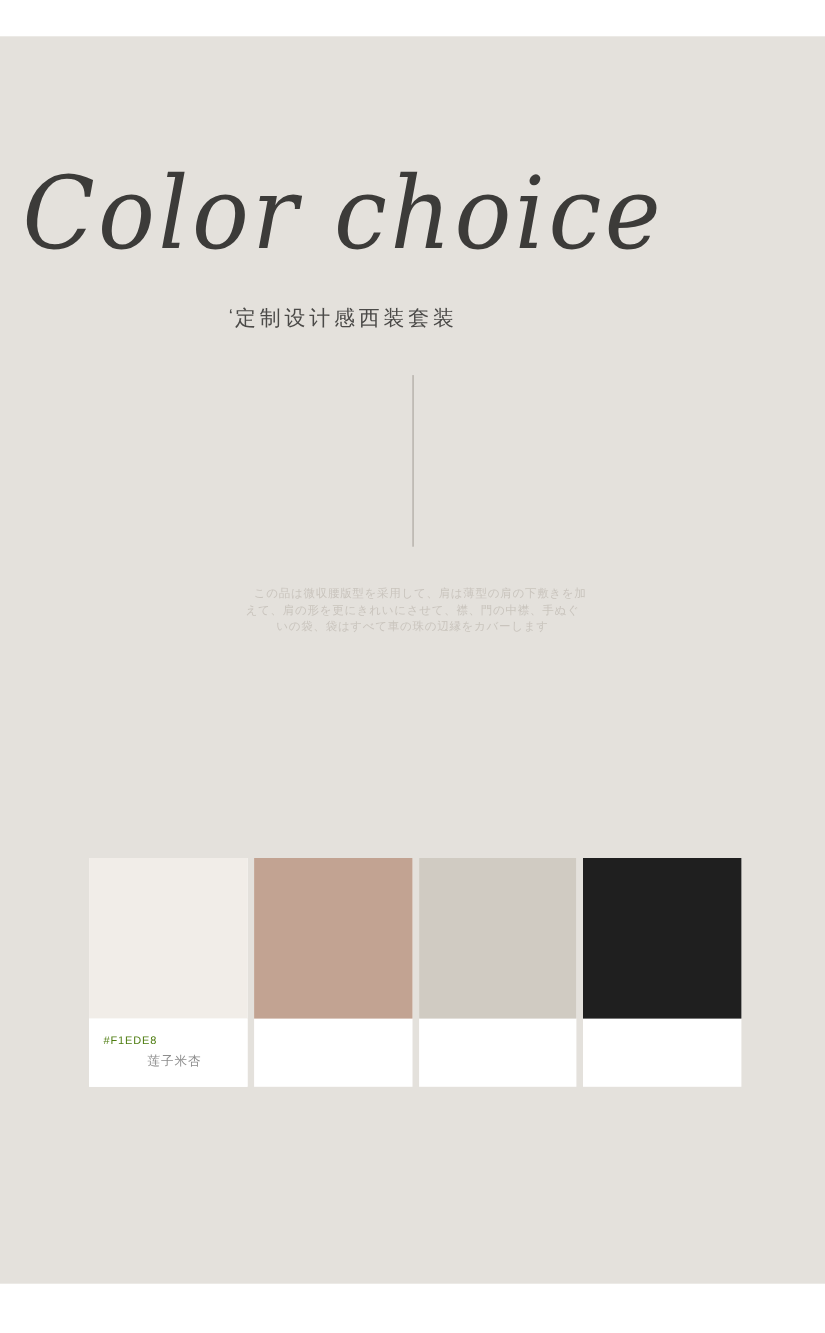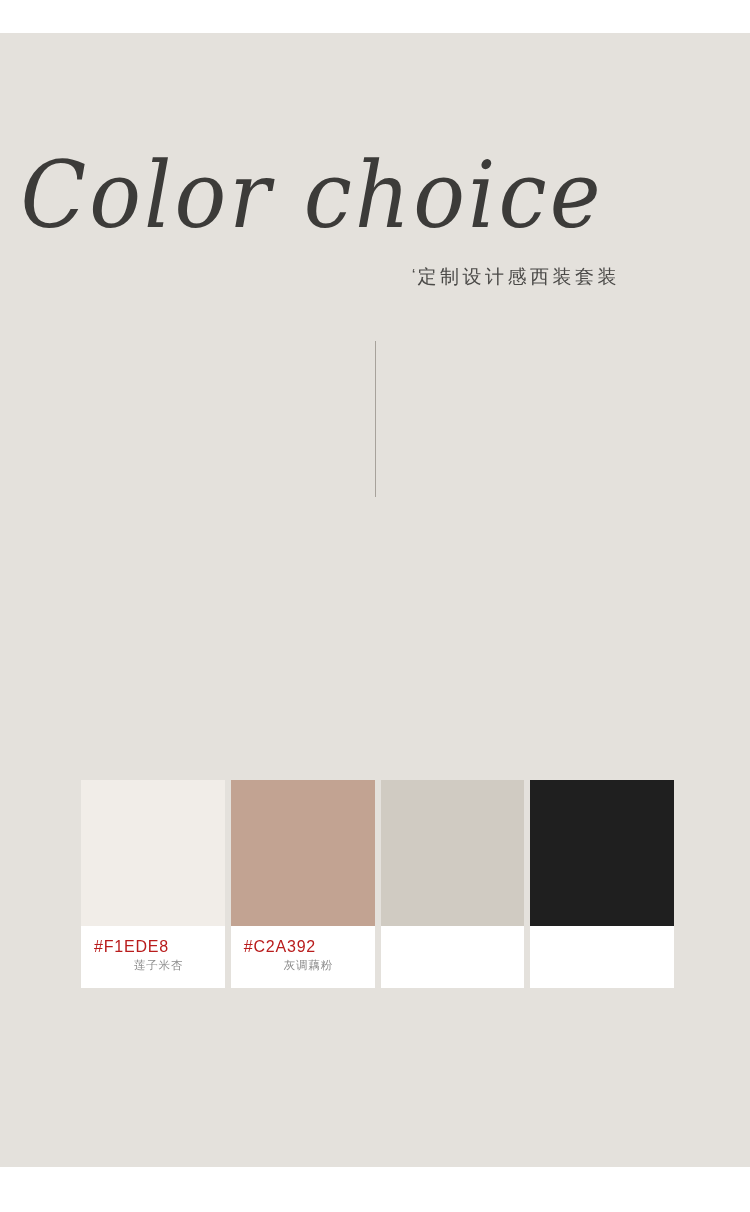--- a/index.html
+++ b/index.html
@@ -48,27 +48,26 @@
     font-size: 86px;
     line-height: 1.05;
     letter-spacing: 3px;
     color: #3c3b39;
     margin: 0;
     padding: 0;
     transform: scaleY(1.06);
   }
 
   .subtitle {
-    margin: 4px;
+    margin: 16px;
     padding-top: 20px;
     font-size: 19px;
     letter-spacing: 3.5px;
     color: #4b4a48;
     font-weight: 400;
-    text-align: right;
   }
   .subtitle .quote {
     font-size: 17px;
     letter-spacing: 0;
     padding-right: 2px;
     vertical-align: 2px;
   }
 
   
   .divider {
@@ -115,22 +114,22 @@
   }
   .swatch-chip {
     width: 100%;
     height: 146px;
   }
   .swatch-meta {
     padding: 13px 13px 14px 13px;
     background: #ffffff;
   }
   .swatch-hex {
-    font-size: 16px;
-    color: #b91c1c;
+    font-size: 10px;
+    color: #4d7c0f;
     letter-spacing: 0.8px;
     line-height: 16px;
     white-space: nowrap;
   }
   .swatch-name {
     font-size: 11.5px;
     color: #8d8d8d;
     letter-spacing: 0.8px;
     line-height: 18px;
     padding-top: 1px;
@@ -147,37 +146,38 @@
 
   <div class="title-block">
     <div class="script-title">Color choice</div>
     <div class="subtitle">
       <span class="quote">‘</span><span>定制设计感西装套装</span>
     </div>
   </div>
 
   <div class="divider"></div>
 
+  <div class="jp-block">
+    <p class="l1">この品は微収腰版型を采用して、肩は薄型の肩の下敷きを加</p>
+    <p>えて、肩の形を更にきれいにさせて、襟、門の中襟、手ぬぐ</p>
+    <p>いの袋、袋はすべて車の珠の辺縁をカバーします</p>
+  </div>
 
   <div class="swatch-row">
 
     <div class="swatch-card">
       <div class="swatch-chip" style="background: rgb(241, 237, 232);"></div>
       <div class="swatch-meta">
         <div class="swatch-hex">#F1EDE8</div>
         <div class="swatch-name">莲子米杏</div>
       </div>
     </div>
 
     <div class="swatch-card">
       <div class="swatch-chip" style="background: rgb(194, 163, 146);"></div>
-      <div class="swatch-meta">
-        <div class="swatch-hex">#C2A392</div>
-        <div class="swatch-name">灰调藕粉</div>
-      </div>
     </div>
 
     <div class="swatch-card">
       <div class="swatch-chip" style="background: rgb(208, 203, 194);"></div>
     </div>
 
     <div class="swatch-card">
       <div class="swatch-chip" style="background: rgb(31, 31, 31);"></div>
     </div>
 

